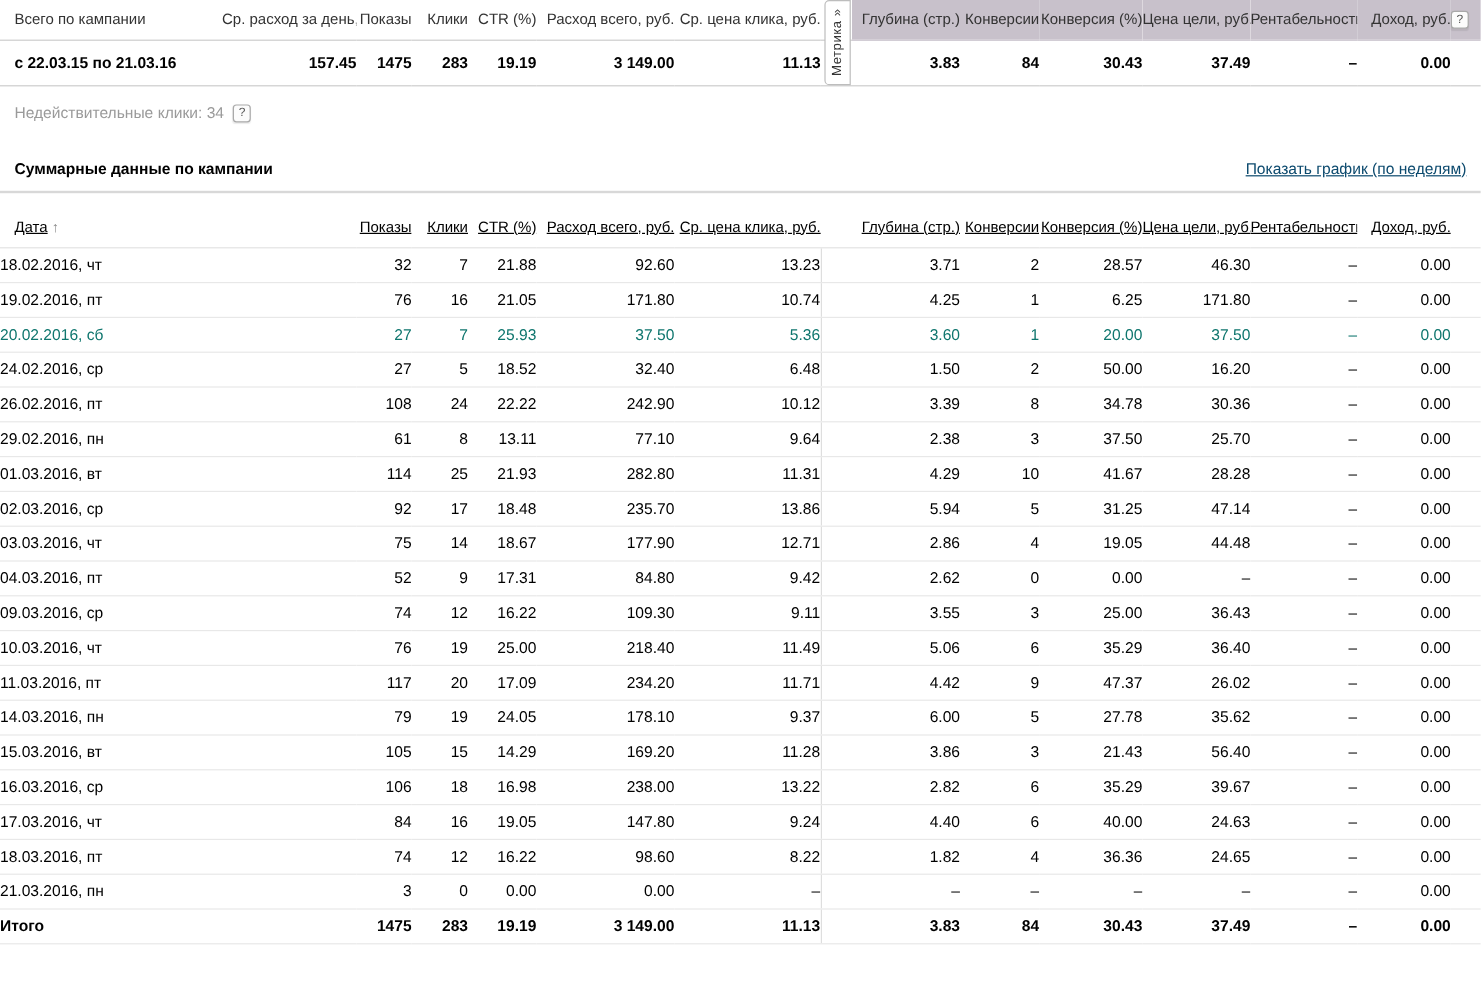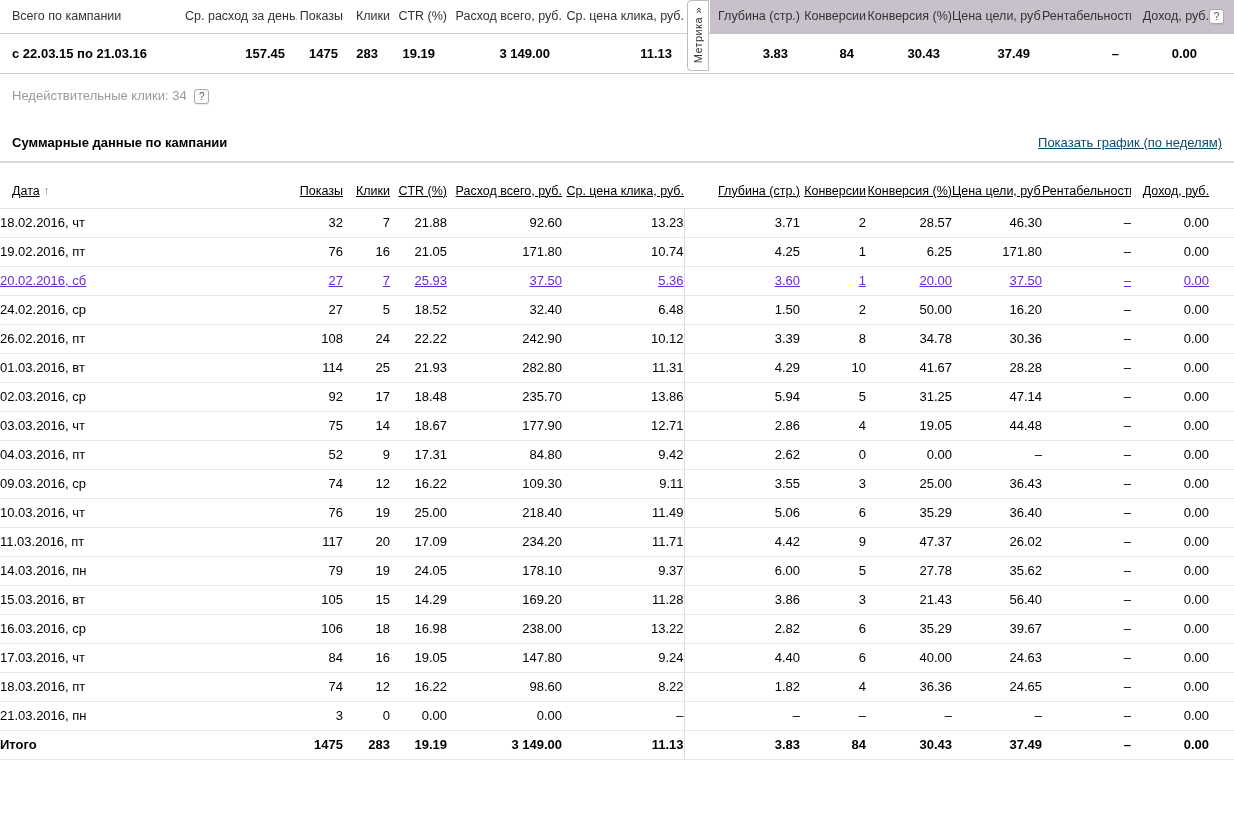--- a/index.html
+++ b/index.html
@@ -17,21 +17,21 @@
   .summary-table th {
     font-weight: normal; font-size: 12.5px; color: #333;
     height: 33px; text-align: right; vertical-align: middle;
     border-bottom: 1px solid #ccc; padding: 0;
   }
   .summary-table th.lbl { text-align: left; padding-left: 12px; }
   .summary-table th.pp { background: #c8c1cb; border-bottom: 1px solid #c8c1cb; }
   .summary-table td {
     font-weight: bold; font-size: 13px; height: 38px;
     text-align: right; vertical-align: middle;
-    border-bottom: 1px solid #ccc; padding: 12px;
+    border-bottom: 1px solid #ccc; padding: 0;
   }
   .summary-table td.lbl { text-align: left; padding-left: 12px; }
 
   
   .metrika-tab {
     position: absolute; left: 687px; top: 0; width: 22px; height: 71px;
     background: #fff; border: 1px solid #bdbdbd; border-radius: 4px 0 0 4px;
     display: flex; align-items: center; justify-content: center;
     z-index: 2; cursor: pointer;
   }
@@ -67,21 +67,21 @@
   }
   .main-table thead th.datecol { text-align: left; padding-left: 12px; }
   .hl { text-decoration: underline; cursor: pointer; }
   .sort-arrow { color: #8a8a8a; text-decoration: none; font-size: 12px; }
   .main-table tbody td {
     font-size: 13px; height: 29px; text-align: right; vertical-align: middle;
     border-bottom: 1px solid #e8e8e8; padding: 0;
   }
   .main-table tbody td.datecol { text-align: left; padding-left: 0; }
   .main-table td.gapcol { border-left: 1px solid #dedede; }
-  tr.dimmed td { color: #6d28d9; text-decoration: underline; }
+  tr.dimmed td { color: #0f766e; }
   .total-row td {
     font-weight: bold; height: 34px;
     border-top: 1px solid #c9c9c9; border-bottom: 3px solid #d6d6d6;
   }
 </style>
 </head>
 <body>
 
 <table class="summary-table">
   <colgroup>
@@ -266,20 +266,36 @@
     <td class="gapcol"></td>
     <td>3.39</td>
     <td>8</td>
     <td>34.78</td>
     <td>30.36</td>
     <td>–</td>
     <td>0.00</td>
     <td></td>
   </tr>
       <tr>
+    <td class="datecol">29.02.2016, пн</td>
+    <td>61</td>
+    <td>8</td>
+    <td>13.11</td>
+    <td>77.10</td>
+    <td>9.64</td>
+    <td class="gapcol"></td>
+    <td>2.38</td>
+    <td>3</td>
+    <td>37.50</td>
+    <td>25.70</td>
+    <td>–</td>
+    <td>0.00</td>
+    <td></td>
+  </tr>
+      <tr>
     <td class="datecol">01.03.2016, вт</td>
     <td>114</td>
     <td>25</td>
     <td>21.93</td>
     <td>282.80</td>
     <td>11.31</td>
     <td class="gapcol"></td>
     <td>4.29</td>
     <td>10</td>
     <td>41.67</td>

